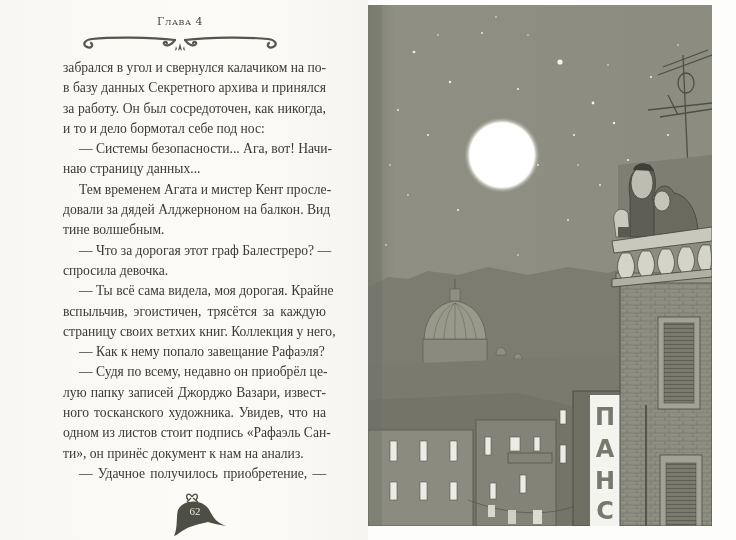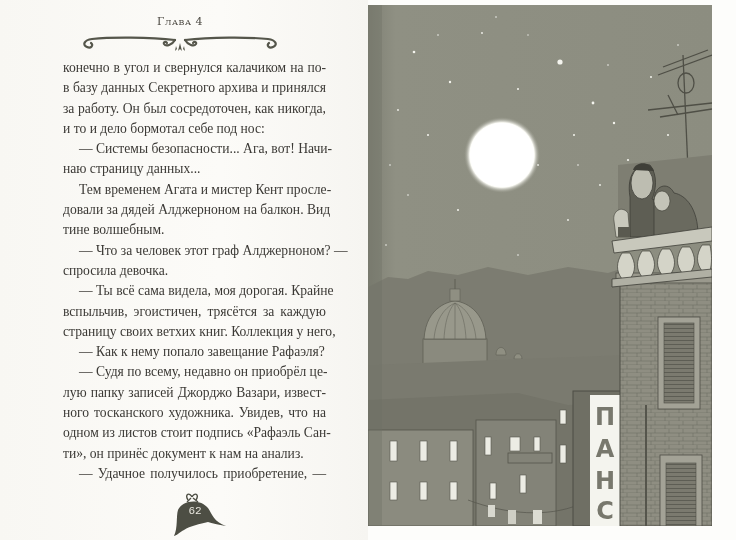--- a/index.html
+++ b/index.html
@@ -27,21 +27,21 @@
       font-size: 13.6px; line-height: 20.3px; color: #3b3935;
     }
     .line { display: block; white-space: nowrap; text-align: justify; text-align-last: justify; height: 20.3px; }
     .line.last { text-align-last: left; font-family: Liberation Serif, serif; }
     .line.indent { padding-left: 16px; }
     .folio {
       position: absolute; left: 160px; top: 492px; width: 70px; height: 46px;
     }
     .folio-num {
       position: absolute; left: 23px; top: 13px; width: 24px; text-align: center;
-      font-family: Liberation Mono, monospace; font-size: 11px; color: #e8e6de;
+      font-family: Liberation Serif, serif; font-size: 11px; color: #e8e6de;
     }
     .page-right {
       position: absolute; left: 368px; top: 0; width: 368px; height: 540px;
       background: #fdfdfb;
     }
     .illustration {
       position: absolute; left: 0; top: 5px; width: 344px; height: 521px;
       overflow: hidden;
     }
   </style>
@@ -61,30 +61,30 @@
         <path d="M105 9 C108 14, 114 16, 116 13 C117 11, 114 10, 113 12"></path>
       </g>
       <g fill="#55564b">
         <path d="M100 12 L98 20 L100 18 L102 20 Z"></path>
         <path d="M96 15 L95 20 L97 18 Z"></path>
         <path d="M104 15 L105 20 L103 18 Z"></path>
       </g>
     </svg>
 
     <div class="text-block" id="text-block">
-        <span class="line">конечно в угол и свернулся калачиком на по-</span>
+        <span class="line">забрался в угол и свернулся калачиком на по-</span>
         <span class="line">в базу данных Секретного архива и принялся</span>
         <span class="line">за работу. Он был сосредоточен, как никогда,</span>
         <span class="line last">и то и дело бормотал себе под нос:</span>
         <span class="line indent">— Системы безопасности... Ага, вот! Начи-</span>
         <span class="line last">наю страницу данных...</span>
         <span class="line indent">Тем временем Агата и мистер Кент просле-</span>
         <span class="line">довали за дядей Алджерноном на балкон. Вид</span>
         <span class="line last">тине волшебным.</span>
-        <span class="line indent">— Что за человек этот граф Алджерноном? —</span>
+        <span class="line indent">— Что за дорогая этот граф Балестреро? —</span>
         <span class="line last">спросила девочка.</span>
         <span class="line indent">— Ты всё сама видела, моя дорогая. Крайне</span>
         <span class="line">вспыльчив, эгоистичен, трясётся за каждую</span>
         <span class="line">страницу своих ветхих книг. Коллекция у него,</span>
         <span class="line indent last">— Как к нему попало завещание Рафаэля?</span>
         <span class="line indent">— Судя по всему, недавно он приобрёл це-</span>
         <span class="line">лую папку записей Джорджо Вазари, извест-</span>
         <span class="line">ного тосканского художника. Увидев, что на</span>
         <span class="line">одном из листов стоит подпись «Рафаэль Сан-</span>
         <span class="line last">ти», он принёс документ к нам на анализ.</span>

